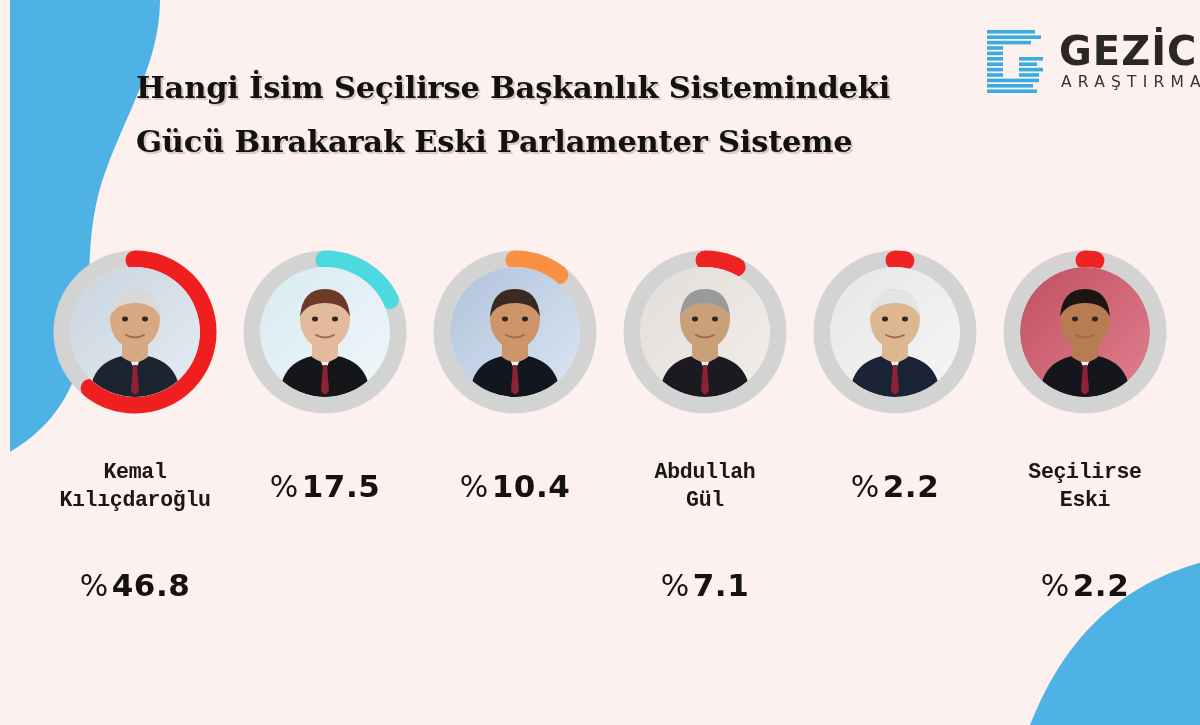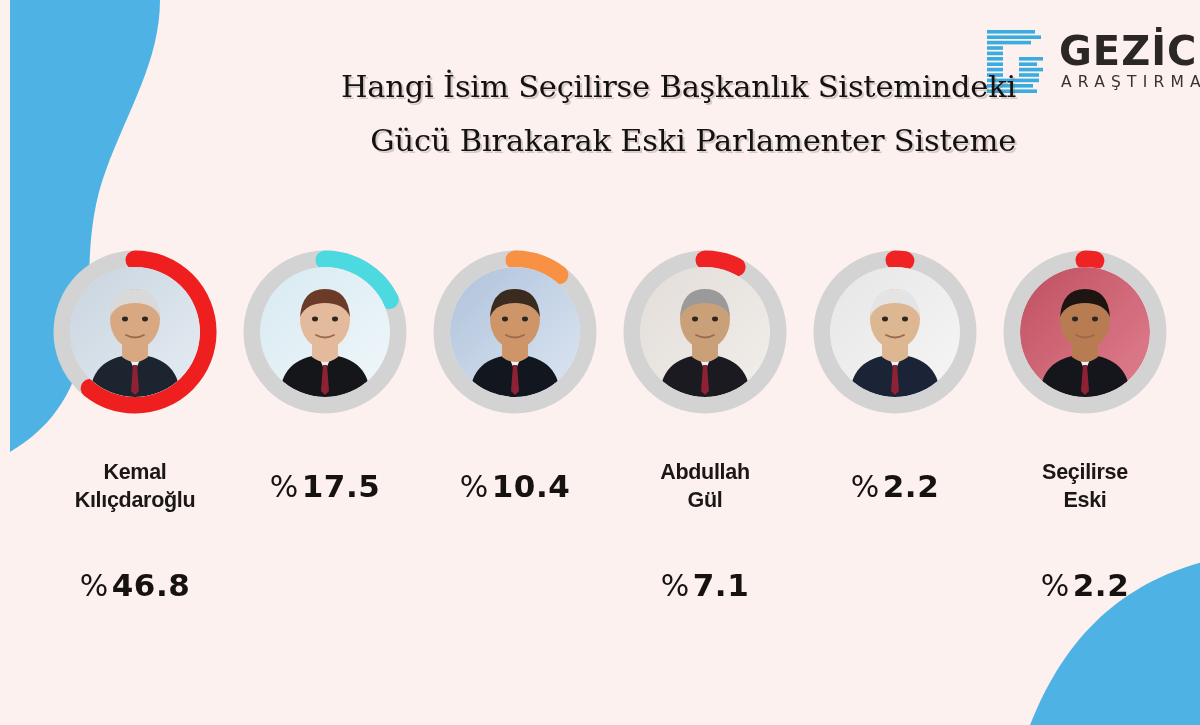--- a/index.html
+++ b/index.html
@@ -73,29 +73,28 @@
 
   
   .title-block {
     position: absolute;
     left: 126px;
     top: 72px;
     width: 880px;
   }
   .title-line {
     font-family: "DejaVu Serif", serif;
-    font-weight: normal;
+    font-weight: bold;
     font-size: 30.5px;
     color: #141210;
     line-height: 1.0;
     margin-bottom: 23px;
     letter-spacing: -0.2px;
     text-shadow: 2px 2px 0 rgba(120,110,105,0.30);
     white-space: nowrap;
-    text-align: right;
   }
 
   
   .row {
     position: absolute;
     left: 0;
     top: 248px;
     width: 1200px;
     display: flex;
     justify-content: center;
@@ -133,21 +132,21 @@
   }
   .photo svg {
     display: block;
     width: 130px;
     height: 130px;
   }
 
   .cand-name {
     margin-top: 42px;
     text-align: center;
-    font-family: Liberation Sans, sans-serif;
+    font-family: Liberation Mono, monospace;
     font-weight: bold;
     font-size: 21.5px;
     color: #1A1715;
     line-height: 1.32;
     letter-spacing: -0.3px;
     white-space: nowrap;
   }
   .cand-pct {
     margin-top: 52px;
     text-align: center;

